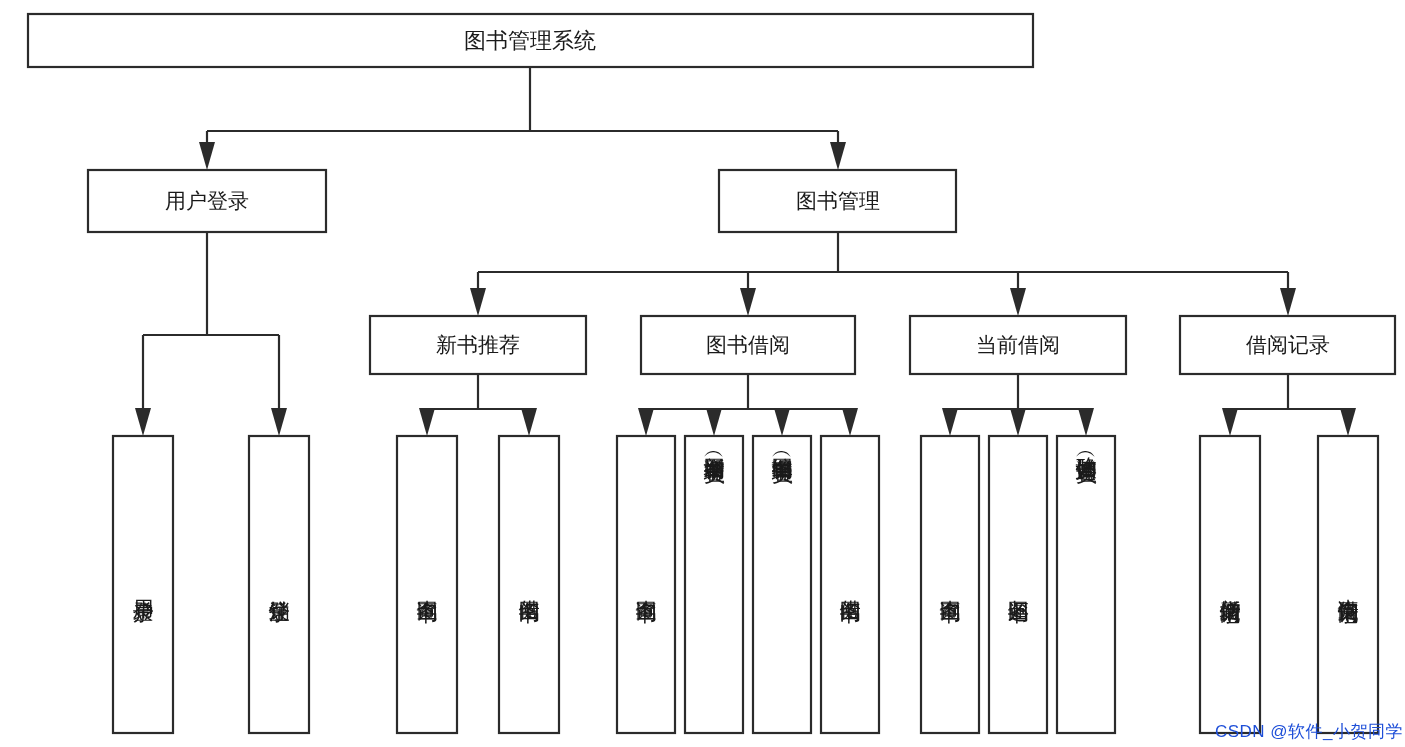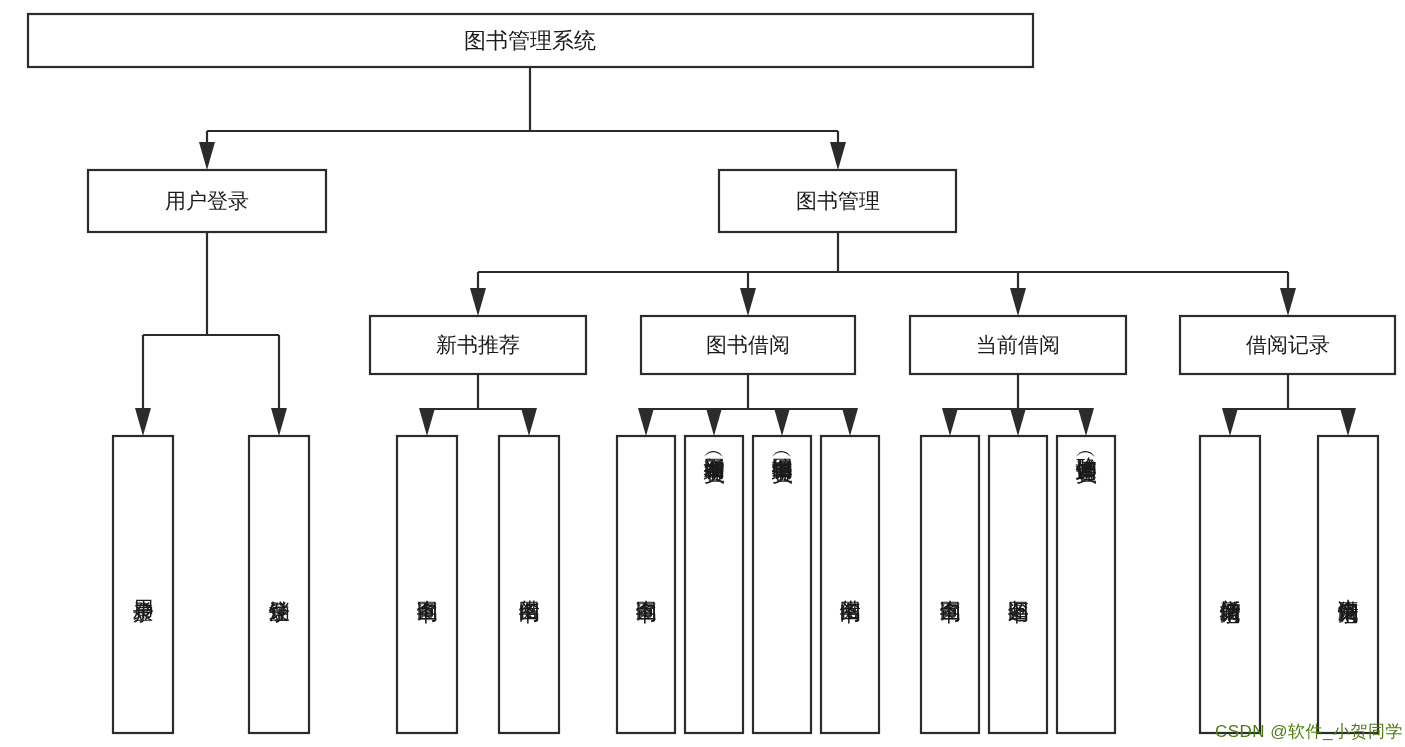--- a/index.html
+++ b/index.html
@@ -70,21 +70,21 @@
     color: #1a1a1a;
     letter-spacing: 1px;
     white-space: nowrap;
   }
   .watermark {
     position: absolute;
     right: 10px;
     bottom: 4px;
     font-family: "Liberation Sans", "DejaVu Sans", sans-serif;
     font-size: 17px;
-    color: #4d7c0f;
+    color: #1d4ed8;
     letter-spacing: 0.5px;
     white-space: nowrap;
   }
 </style>
 </head>
 <body>
 
 <div id="diagram-root">
 
   <svg class="flow" viewBox="0 0 1405 747">

